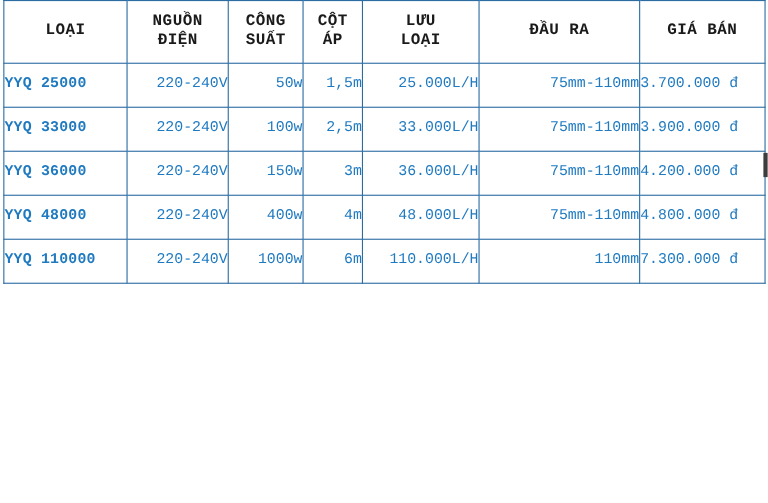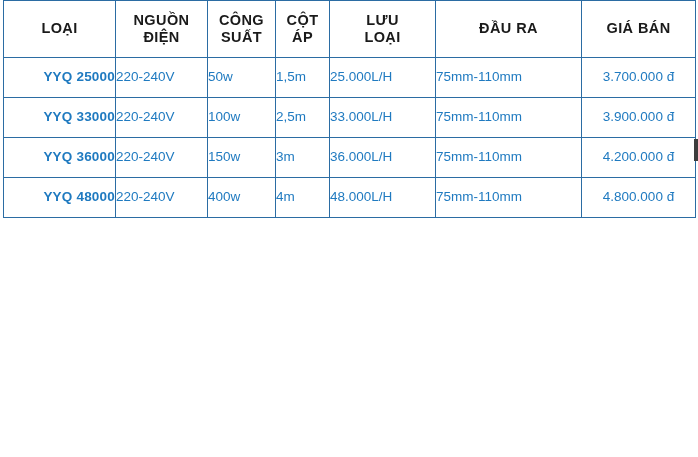--- a/index.html
+++ b/index.html
@@ -17,20 +17,21 @@
     width: 698px;
     height: 457px;
     box-sizing: border-box;
     padding: 0;
   }
   table.spec-table {
     border-collapse: collapse;
     width: 692px;
     margin: 0 0 0 3px;
     table-layout: fixed;
+    font-family: Liberation Mono, monospace;
   }
   table.spec-table col.c-model  { width: 112px; }
   table.spec-table col.c-power  { width: 92px;  }
   table.spec-table col.c-watt   { width: 68px;  }
   table.spec-table col.c-head   { width: 54px;  }
   table.spec-table col.c-flow   { width: 106px; }
   table.spec-table col.c-outlet { width: 146px; }
   table.spec-table col.c-price  { width: 114px; }
 
   table.spec-table th,
@@ -56,29 +57,29 @@
   table.spec-table tbody td {
     height: 39px;
     color: #1f7ac0;
     font-size: 13.5px;
     line-height: 1.2;
   }
   td.model {
     font-weight: bold;
     font-size: 14px;
     color: #1470b8;
-    text-align: right;
+    text-align: left;
     letter-spacing: 0.2px;
   }
   td.cell-left {
-    text-align: left;
+    text-align: right;
     padding-left: 9px;
   }
   td.price {
-    text-align: center;
+    text-align: left;
     padding-right: 9px;
   }
   
   .edge-tick {
     position: absolute;
     right: 0;
     top: 139px;
     width: 4px;
     height: 22px;
     background: #3d3d3d;
@@ -161,17 +162,26 @@
         </tr>
         <tr>
           <td class="model">YYQ 48000</td>
           <td class="cell-left">220-240V</td>
           <td class="cell-left">400w</td>
           <td class="cell-left">4m</td>
           <td class="cell-left">48.000L/H</td>
           <td class="cell-left">75mm-110mm</td>
           <td class="price">4.800.000 đ</td>
         </tr>
+        <tr>
+          <td class="model">YYQ 110000</td>
+          <td class="cell-left">220-240V</td>
+          <td class="cell-left">1000w</td>
+          <td class="cell-left">6m</td>
+          <td class="cell-left">110.000L/H</td>
+          <td class="cell-left">110mm</td>
+          <td class="price">7.300.000 đ</td>
+        </tr>
       </tbody>
     </table>
   </div>
   <div class="edge-tick"></div>
 </div>
 
 </body></html>

